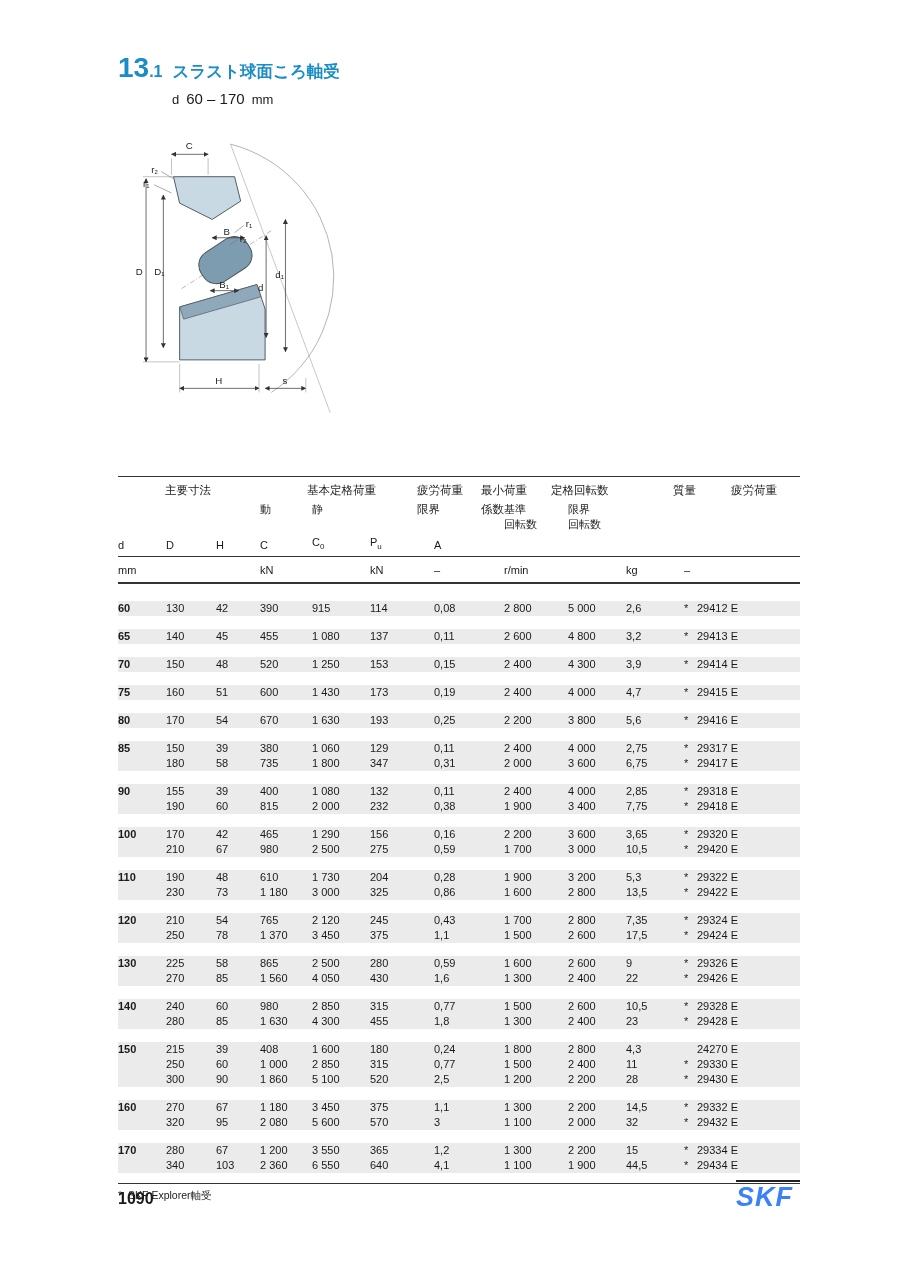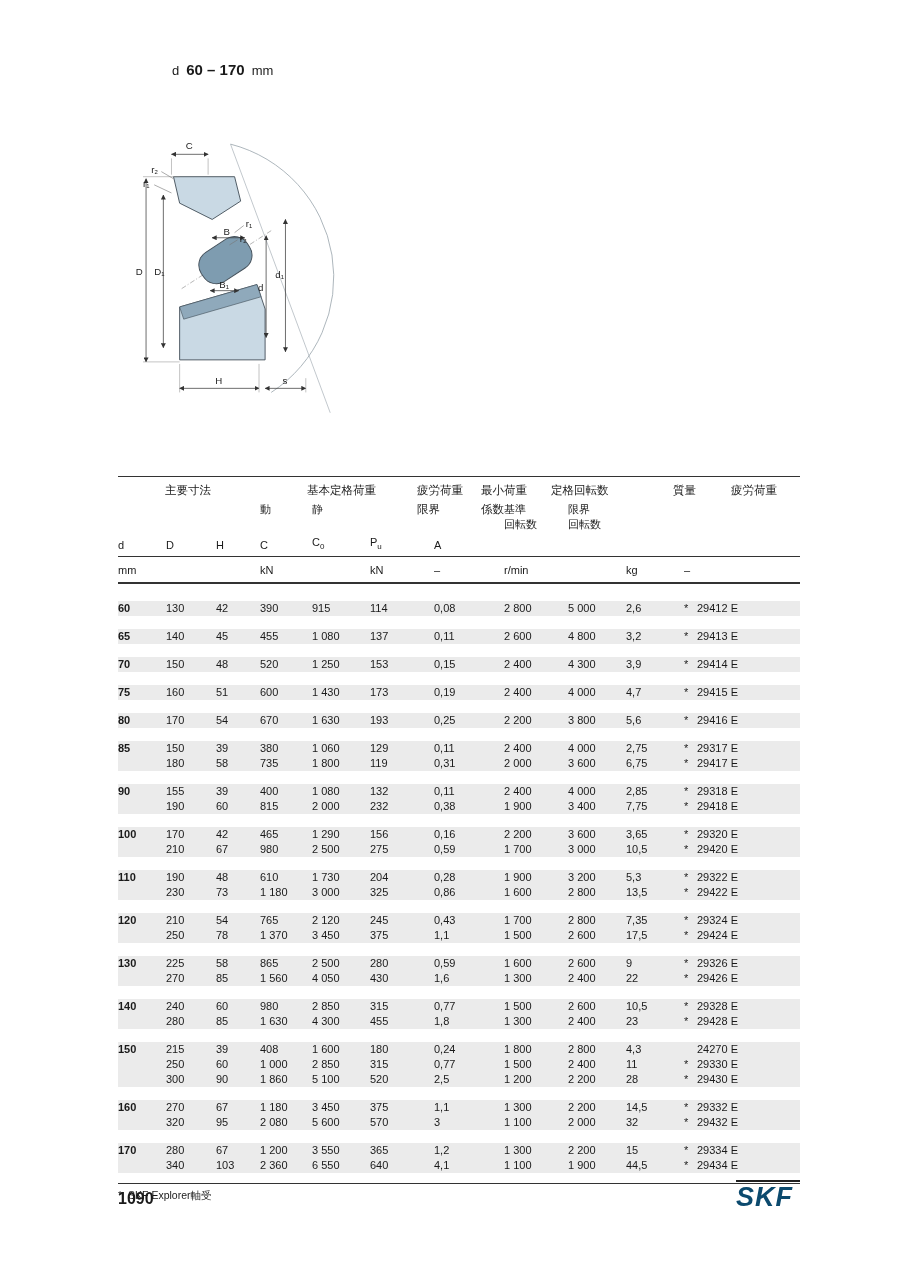--- a/index.html
+++ b/index.html
@@ -11,21 +11,21 @@
   }
 
   
   .section-head { position:absolute; left:118px; top:54px; }
   .title-line { display:flex; align-items:baseline; }
   .sec-num  { font-size:28px; font-weight:bold; color:#1a8cc6; line-height:1; }
   .sec-point{ font-size:16px; font-weight:bold; color:#1a8cc6; }
   .sec-title{ font-size:16.5px; font-weight:bold; color:#1a8cc6; margin-left:10px; }
   .sub-line { margin:7px 0 0 54px; display:flex; align-items:baseline; gap:7px; }
   .sub-d    { font-size:13px; }
-  .sub-range{ font-size:15px; font-weight:bold; }
+  .sub-range{ font-size:15px; font-weight:normal; }
   .sub-unit { font-size:13px; }
 
   
   .diagram { position:absolute; left:120px; top:136px; width:220px; height:290px; }
   .bearing-svg { width:100%; height:100%; }
   .bearing-svg text { font-family:"Liberation Sans", sans-serif; font-size:9.5px; fill:#222; }
   .dim  { stroke:#333; stroke-width:0.7; marker-start:url(#ah); marker-end:url(#ah); }
   .ext  { stroke:#888; stroke-width:0.5; }
   .ldr  { stroke:#777; stroke-width:0.6; }
   .thin { stroke:#9aa5ad; fill:none; }
@@ -62,29 +62,34 @@
   .c-desig .desig-num { font-weight:normal; }
 
   .footnote { padding-top:5px; font-size:10.5px; display:flex; gap:6px; }
 
   
   .page-num { position:absolute; left:118px; top:1190px; font-size:16px; font-weight:bold; }
   .brand-block { position:absolute; right:100px; top:1180px; text-align:left; width:64px; }
   .brand-rule { border-top:2px solid #222; margin-bottom:1px; }
   .brand-text {
     font-size:27px; font-weight:bold; font-style:italic; letter-spacing:1px;
-    color:#0c4a6e; line-height:1.1;
+    color:#3b82f6; line-height:1.1;
   }
 </style>
 </head>
 <body>
 
 <div class="page">
 
   <header class="section-head">
+    <div class="title-line">
+      <span class="sec-num">13</span>
+      <span class="sec-point">.1</span>
+      <span class="sec-title">スラスト球面ころ軸受</span>
+    </div>
     <div class="sub-line">
       <span class="sub-d">d</span>
       <span class="sub-range">60 – 170</span>
       <span class="sub-unit">mm</span>
     </div>
   </header>
 
   <div class="diagram">
     <svg class="bearing-svg" viewBox="0 0 215 285" aria-hidden="true">
       <defs>
@@ -277,21 +282,21 @@
             <span class="cell">4 000</span>
             <span class="cell">2,75</span>
             <span class="cell c-desig"><span class="star">*</span><span class="desig-num">29317 E</span></span>
           </div>
           <div class="trow">
             <span class="cell c-d"></span>
             <span class="cell">180</span>
             <span class="cell">58</span>
             <span class="cell">735</span>
             <span class="cell">1 800</span>
-            <span class="cell">119</span>
+            <span class="cell">347</span>
             <span class="cell">0,31</span>
             <span class="cell">2 000</span>
             <span class="cell">3 600</span>
             <span class="cell">6,75</span>
             <span class="cell c-desig"><span class="star">*</span><span class="desig-num">29417 E</span></span>
           </div>
         </div>
         <div class="row-group">
           <div class="trow">
             <span class="cell c-d">90</span>

